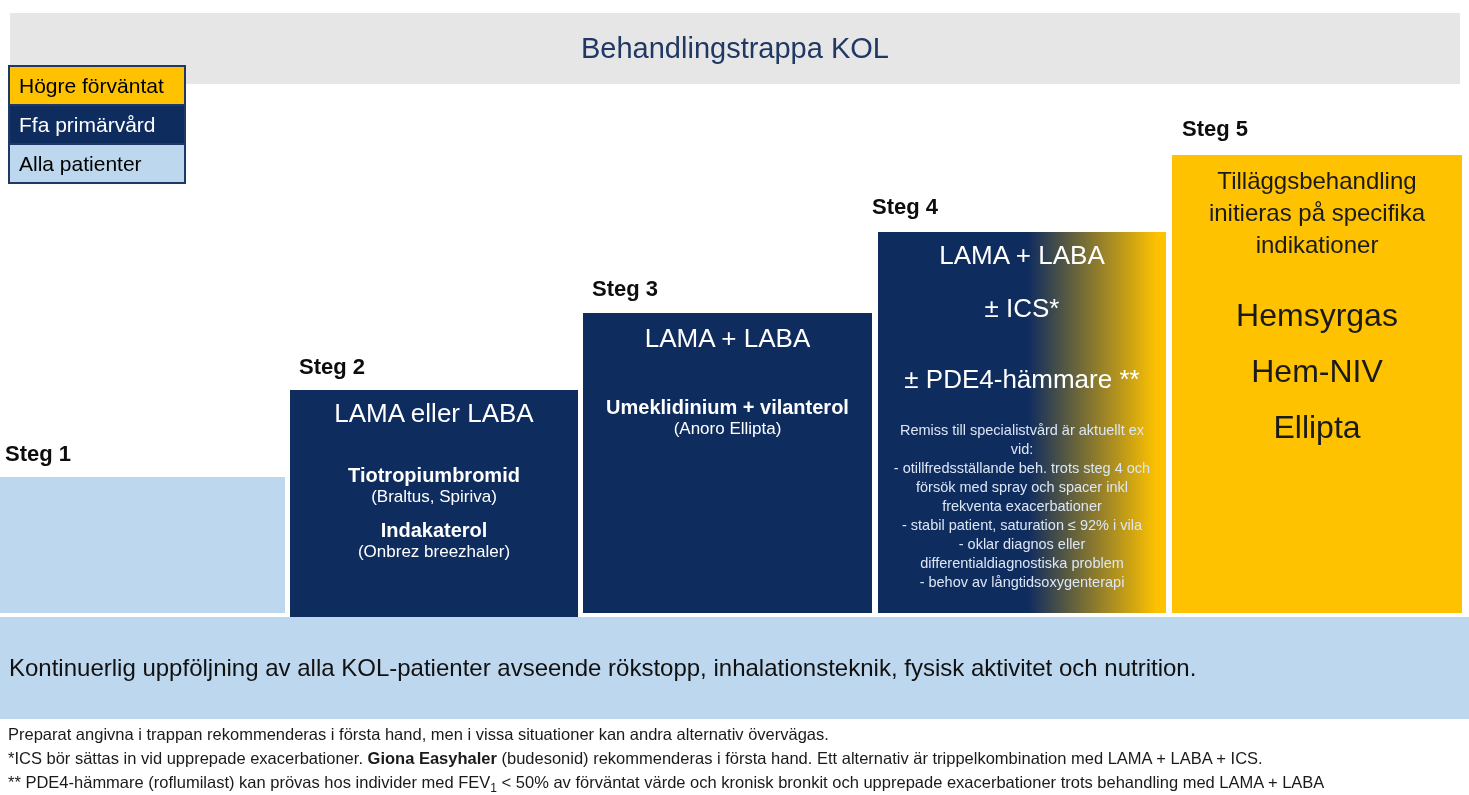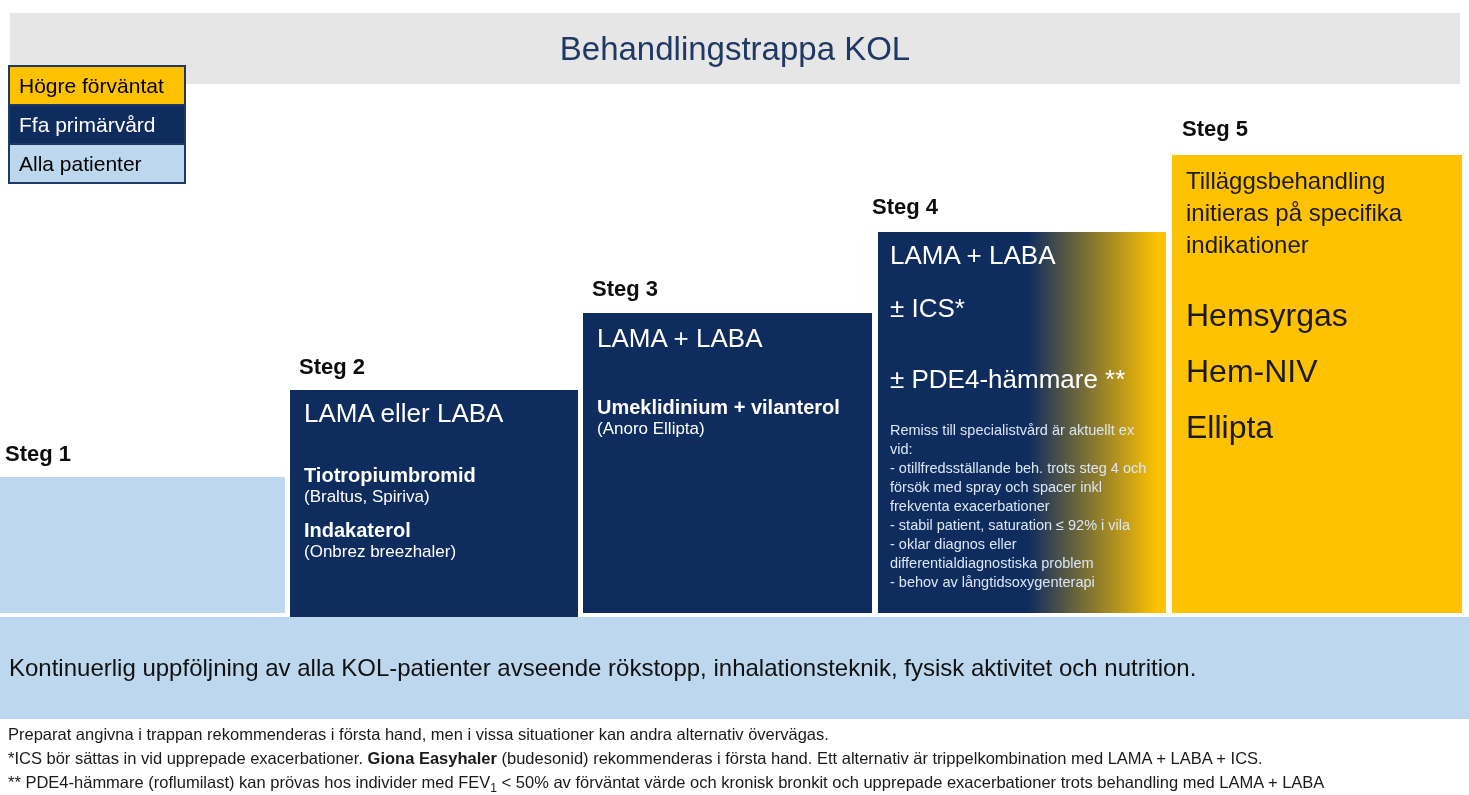--- a/index.html
+++ b/index.html
@@ -3,38 +3,38 @@
 <meta charset="utf-8">
 <style>
   html,body{margin:0;padding:0;background:#fff;}
   .canvas{
     position:relative;width:1469px;height:795px;background:#ffffff;
     font-family:"Liberation Sans",sans-serif;overflow:hidden;
   }
   
   .title-band{position:absolute;left:10px;top:13px;width:1450px;height:71px;
     background:#E7E6E6;display:flex;align-items:center;justify-content:center;}
-  .title{font-size:33px;color:#1F3864;}
+  .title{font-size:29px;color:#1F3864;}
   
   .legend{position:absolute;left:8px;top:65px;width:178px;z-index:2;}
   .legend-box{height:41px;border:2px solid #1F3864;box-sizing:border-box;
     display:flex;align-items:center;padding-left:9px;font-size:21px;margin-top:-2px;}
   .legend-box:first-child{margin-top:0;}
   .legend-yellow{background:#FEC200;color:#000;}
   .legend-navy{background:#0F2C5F;color:#fff;}
   .legend-lightblue{background:#BDD7EE;color:#000;}
   
   .step-label{position:absolute;font-size:22px;font-weight:bold;color:#0d0d0d;}
   #lbl1{left:5px;top:441px;}
   #lbl2{left:299px;top:354px;}
   #lbl3{left:592px;top:276px;}
   #lbl4{left:872px;top:194px;}
   #lbl5{left:1182px;top:116px;}
   
-  .block{position:absolute;box-sizing:border-box;}
+  .block{position:absolute;box-sizing:border-box;text-align:center;}
   .navy{background:#0F2C5F;color:#ffffff;}
   #block1{left:0;top:477px;width:285px;height:136px;background:#BDD7EE;}
   #block2{left:290px;top:390px;width:288px;height:269px;padding:8px 14px;}
   #block3{left:583px;top:313px;width:289px;height:300px;padding:10px 14px;}
   #block4{left:878px;top:232px;width:288px;height:381px;padding:8px 12px;
     background:linear-gradient(90deg,#0F2C5F 0%,#0F2C5F 52%,#FEC200 97%);color:#ffffff;}
   #block5{left:1172px;top:155px;width:290px;height:458px;padding:10px 14px;
     background:#FEC200;color:#1a1a1a;}
   .block-heading{font-size:26px;font-weight:400;}
   .drug-name{font-size:20px;font-weight:bold;}

